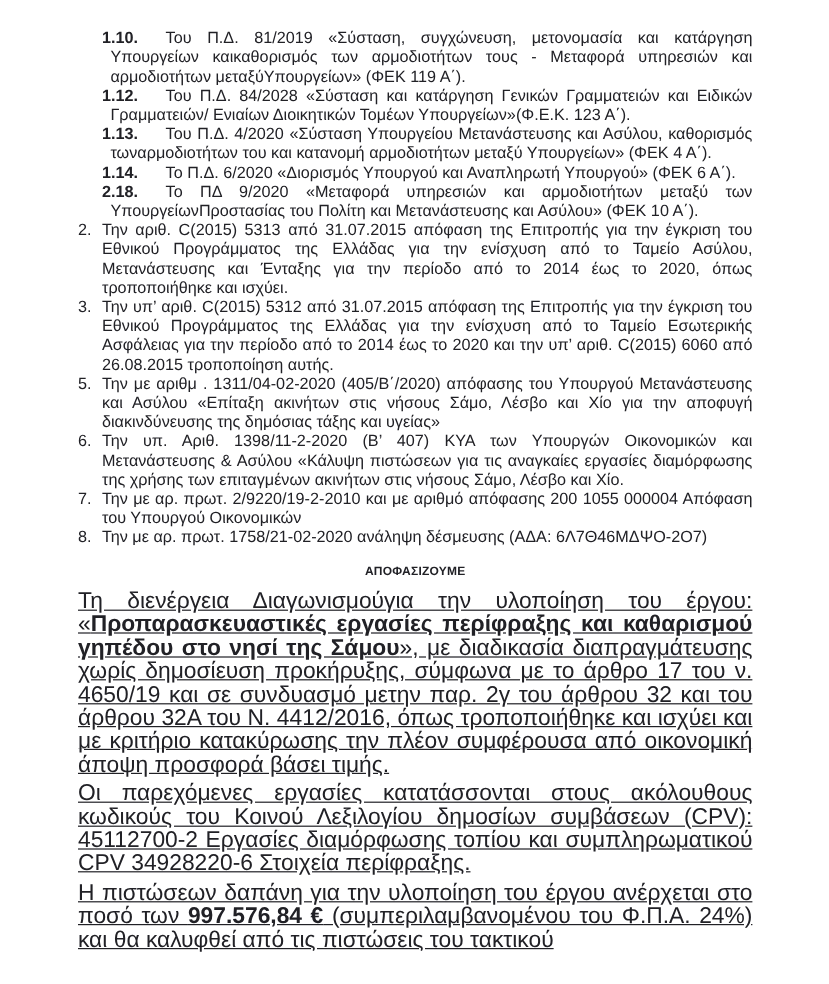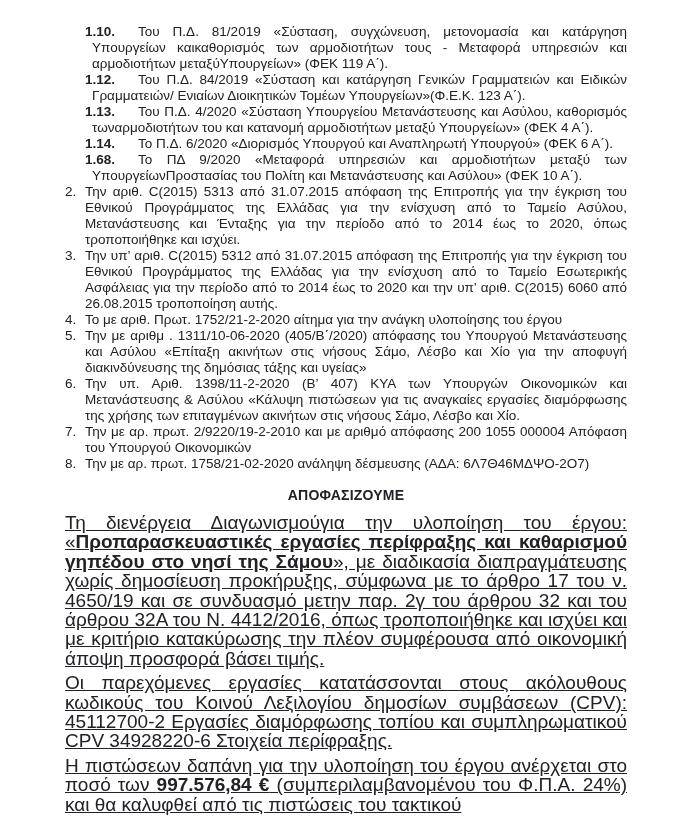--- a/index.html
+++ b/index.html
@@ -25,49 +25,48 @@
   }
   .item { margin: 0; }
   
   .item.l1 { padding-left: 20px; text-indent: -20px; }
   .item.l1 .num { display: inline-block; width: 20px; text-indent: 0; }
   
   .item.l2 { padding-left: 27px; text-indent: -7px; }
   .item.l2 .num { display: inline-block; width: 53px; text-indent: 0; font-weight: 700; }
   
   .heading {
-    font-size: 14px;
+    font-size: 10px;
     font-weight: 700;
     text-align: center;
     margin: 15px 0 10px 0;
     letter-spacing: 0.2px;
   }
   
   .paras { font-size: 19px; text-decoration: underline; }
   .para {
     line-height: 19.4px;
     text-align: justify;
     margin: 0 0 5px 0;
   }
   .b { font-weight: 700; }
 </style>
 </head>
 <body>
 
 <div class="page">
   <div class="ref-list">
       <div class="item l2"><span class="num">1.10.</span><span><span>Του Π.Δ. 81/2019 «Σύσταση, συγχώνευση, μετονομασία και κατάργηση Υπουργείων καικαθορισμός των αρμοδιοτήτων τους - Μεταφορά υπηρεσιών και αρμοδιοτήτων μεταξύΥπουργείων» (ΦΕΚ 119 Α΄).</span></span></div>
-      <div class="item l2"><span class="num">1.12.</span><span><span>Του Π.Δ. 84/2019 «Σύσταση και κατάργηση Γενικών Γραμματειών και Ειδικών Γραμματειών/ Ενιαίων Διοικητικών Τομέων Υπουργείων»(Φ.Ε.Κ. 123 Α΄).</span></span></div>
+      <div class="item l2"><span class="num">1.12.</span><span><span>Του Π.Δ. 84/2028 «Σύσταση και κατάργηση Γενικών Γραμματειών και Ειδικών Γραμματειών/ Ενιαίων Διοικητικών Τομέων Υπουργείων»(Φ.Ε.Κ. 123 Α΄).</span></span></div>
       <div class="item l2"><span class="num">1.13.</span><span><span>Του Π.Δ. 4/2020 «Σύσταση Υπουργείου Μετανάστευσης και Ασύλου, καθορισμός τωναρμοδιοτήτων του και κατανομή αρμοδιοτήτων μεταξύ Υπουργείων» (ΦΕΚ 4 Α΄).</span></span></div>
       <div class="item l2"><span class="num">1.14.</span><span><span>Το Π.Δ. 6/2020 «Διορισμός Υπουργού και Αναπληρωτή Υπουργού» (ΦΕΚ 6 Α΄).</span></span></div>
-      <div class="item l2"><span class="num">1.68.</span><span><span>Το ΠΔ 9/2020 «Μεταφορά υπηρεσιών και αρμοδιοτήτων μεταξύ των ΥπουργείωνΠροστασίας του Πολίτη και Μετανάστευσης και Ασύλου» (ΦΕΚ 10 Α΄).</span></span></div>
+      <div class="item l2"><span class="num">2.18.</span><span><span>Το ΠΔ 9/2020 «Μεταφορά υπηρεσιών και αρμοδιοτήτων μεταξύ των ΥπουργείωνΠροστασίας του Πολίτη και Μετανάστευσης και Ασύλου» (ΦΕΚ 10 Α΄).</span></span></div>
       <div class="item l1"><span class="num">2.</span><span><span>Την αριθ. C(2015) 5313 από 31.07.2015 απόφαση της Επιτροπής για την έγκριση του Εθνικού Προγράμματος της Ελλάδας για την ενίσχυση από το Ταμείο Ασύλου, Μετανάστευσης και Ένταξης για την περίοδο από το 2014 έως το 2020, όπως τροποποιήθηκε και ισχύει.</span></span></div>
       <div class="item l1"><span class="num">3.</span><span><span>Την υπ’ αριθ. C(2015) 5312 από 31.07.2015 απόφαση της Επιτροπής για την έγκριση του Εθνικού Προγράμματος της Ελλάδας για την ενίσχυση από το Ταμείο Εσωτερικής Ασφάλειας για την περίοδο από το 2014 έως το 2020 και την υπ’ αριθ. C(2015) 6060 από 26.08.2015 τροποποίηση αυτής.</span></span></div>
-      <div class="item l1"><span class="num">4.</span><span><span>Το με αριθ. Πρωτ. 1752/21-2-2020 αίτημα για την ανάγκη υλοποίησης του έργου</span></span></div>
-      <div class="item l1"><span class="num">5.</span><span><span>Την με αριθμ . 1311/10-06-2020 (405/Β΄/2020) απόφασης του Υπουργού Μετανάστευσης και Ασύλου «Επίταξη ακινήτων στις νήσους Σάμο, Λέσβο και Χίο για την αποφυγή διακινδύνευσης της δημόσιας τάξης και υγείας»</span></span></div>
+      <div class="item l1"><span class="num">5.</span><span><span>Την με αριθμ . 1311/04-02-2020 (405/Β΄/2020) απόφασης του Υπουργού Μετανάστευσης και Ασύλου «Επίταξη ακινήτων στις νήσους Σάμο, Λέσβο και Χίο για την αποφυγή διακινδύνευσης της δημόσιας τάξης και υγείας»</span></span></div>
       <div class="item l1"><span class="num">6.</span><span><span>Την υπ. Αριθ. 1398/11-2-2020 (Β’ 407) ΚΥΑ των Υπουργών Οικονομικών και Μετανάστευσης &amp; Ασύλου «Κάλυψη πιστώσεων για τις αναγκαίες εργασίες διαμόρφωσης της χρήσης των επιταγμένων ακινήτων στις νήσους Σάμο, Λέσβο και Χίο.</span></span></div>
       <div class="item l1"><span class="num">7.</span><span><span>Την με αρ. πρωτ. 2/9220/19-2-2010 και με αριθμό απόφασης 200 1055 000004 Απόφαση του Υπουργού Οικονομικών</span></span></div>
       <div class="item l1"><span class="num">8.</span><span><span>Την με αρ. πρωτ. 1758/21-02-2020 ανάληψη δέσμευσης (ΑΔΑ: 6Λ7Θ46ΜΔΨΟ-2Ο7)</span></span></div>
     </div>
   <h2 class="heading">ΑΠΟΦΑΣΙΖΟΥΜΕ</h2>
   <div class="paras">
       <div class="para"><span>Τη διενέργεια Διαγωνισμούγια την υλοποίηση του έργου: «</span><span class="b">Προπαρασκευαστικές εργασίες περίφραξης και καθαρισμού γηπέδου στο νησί της Σάμου</span><span>», με διαδικασία διαπραγμάτευσης χωρίς δημοσίευση προκήρυξης, σύμφωνα με το άρθρο 17 του ν. 4650/19 και σε συνδυασμό μετην παρ. 2γ του άρθρου 32 και του άρθρου 32Α του Ν. 4412/2016, όπως τροποποιήθηκε και ισχύει και με κριτήριο κατακύρωσης την πλέον συμφέρουσα από οικονομική άποψη προσφορά βάσει τιμής.</span></div>
       <div class="para"><span>Οι παρεχόμενες εργασίες κατατάσσονται στους ακόλουθους κωδικούς του Κοινού Λεξιλογίου δημοσίων συμβάσεων (CPV): 45112700-2 Εργασίες διαμόρφωσης τοπίου και συμπληρωματικού CPV 34928220-6 Στοιχεία περίφραξης.</span></div>
       <div class="para"><span>Η πιστώσεων δαπάνη για την υλοποίηση του έργου ανέρχεται στο ποσό των </span><span class="b">997.576,84 €</span><span> (συμπεριλαμβανομένου του Φ.Π.Α. 24%) και θα καλυφθεί από τις πιστώσεις του τακτικού</span></div>
     </div>

